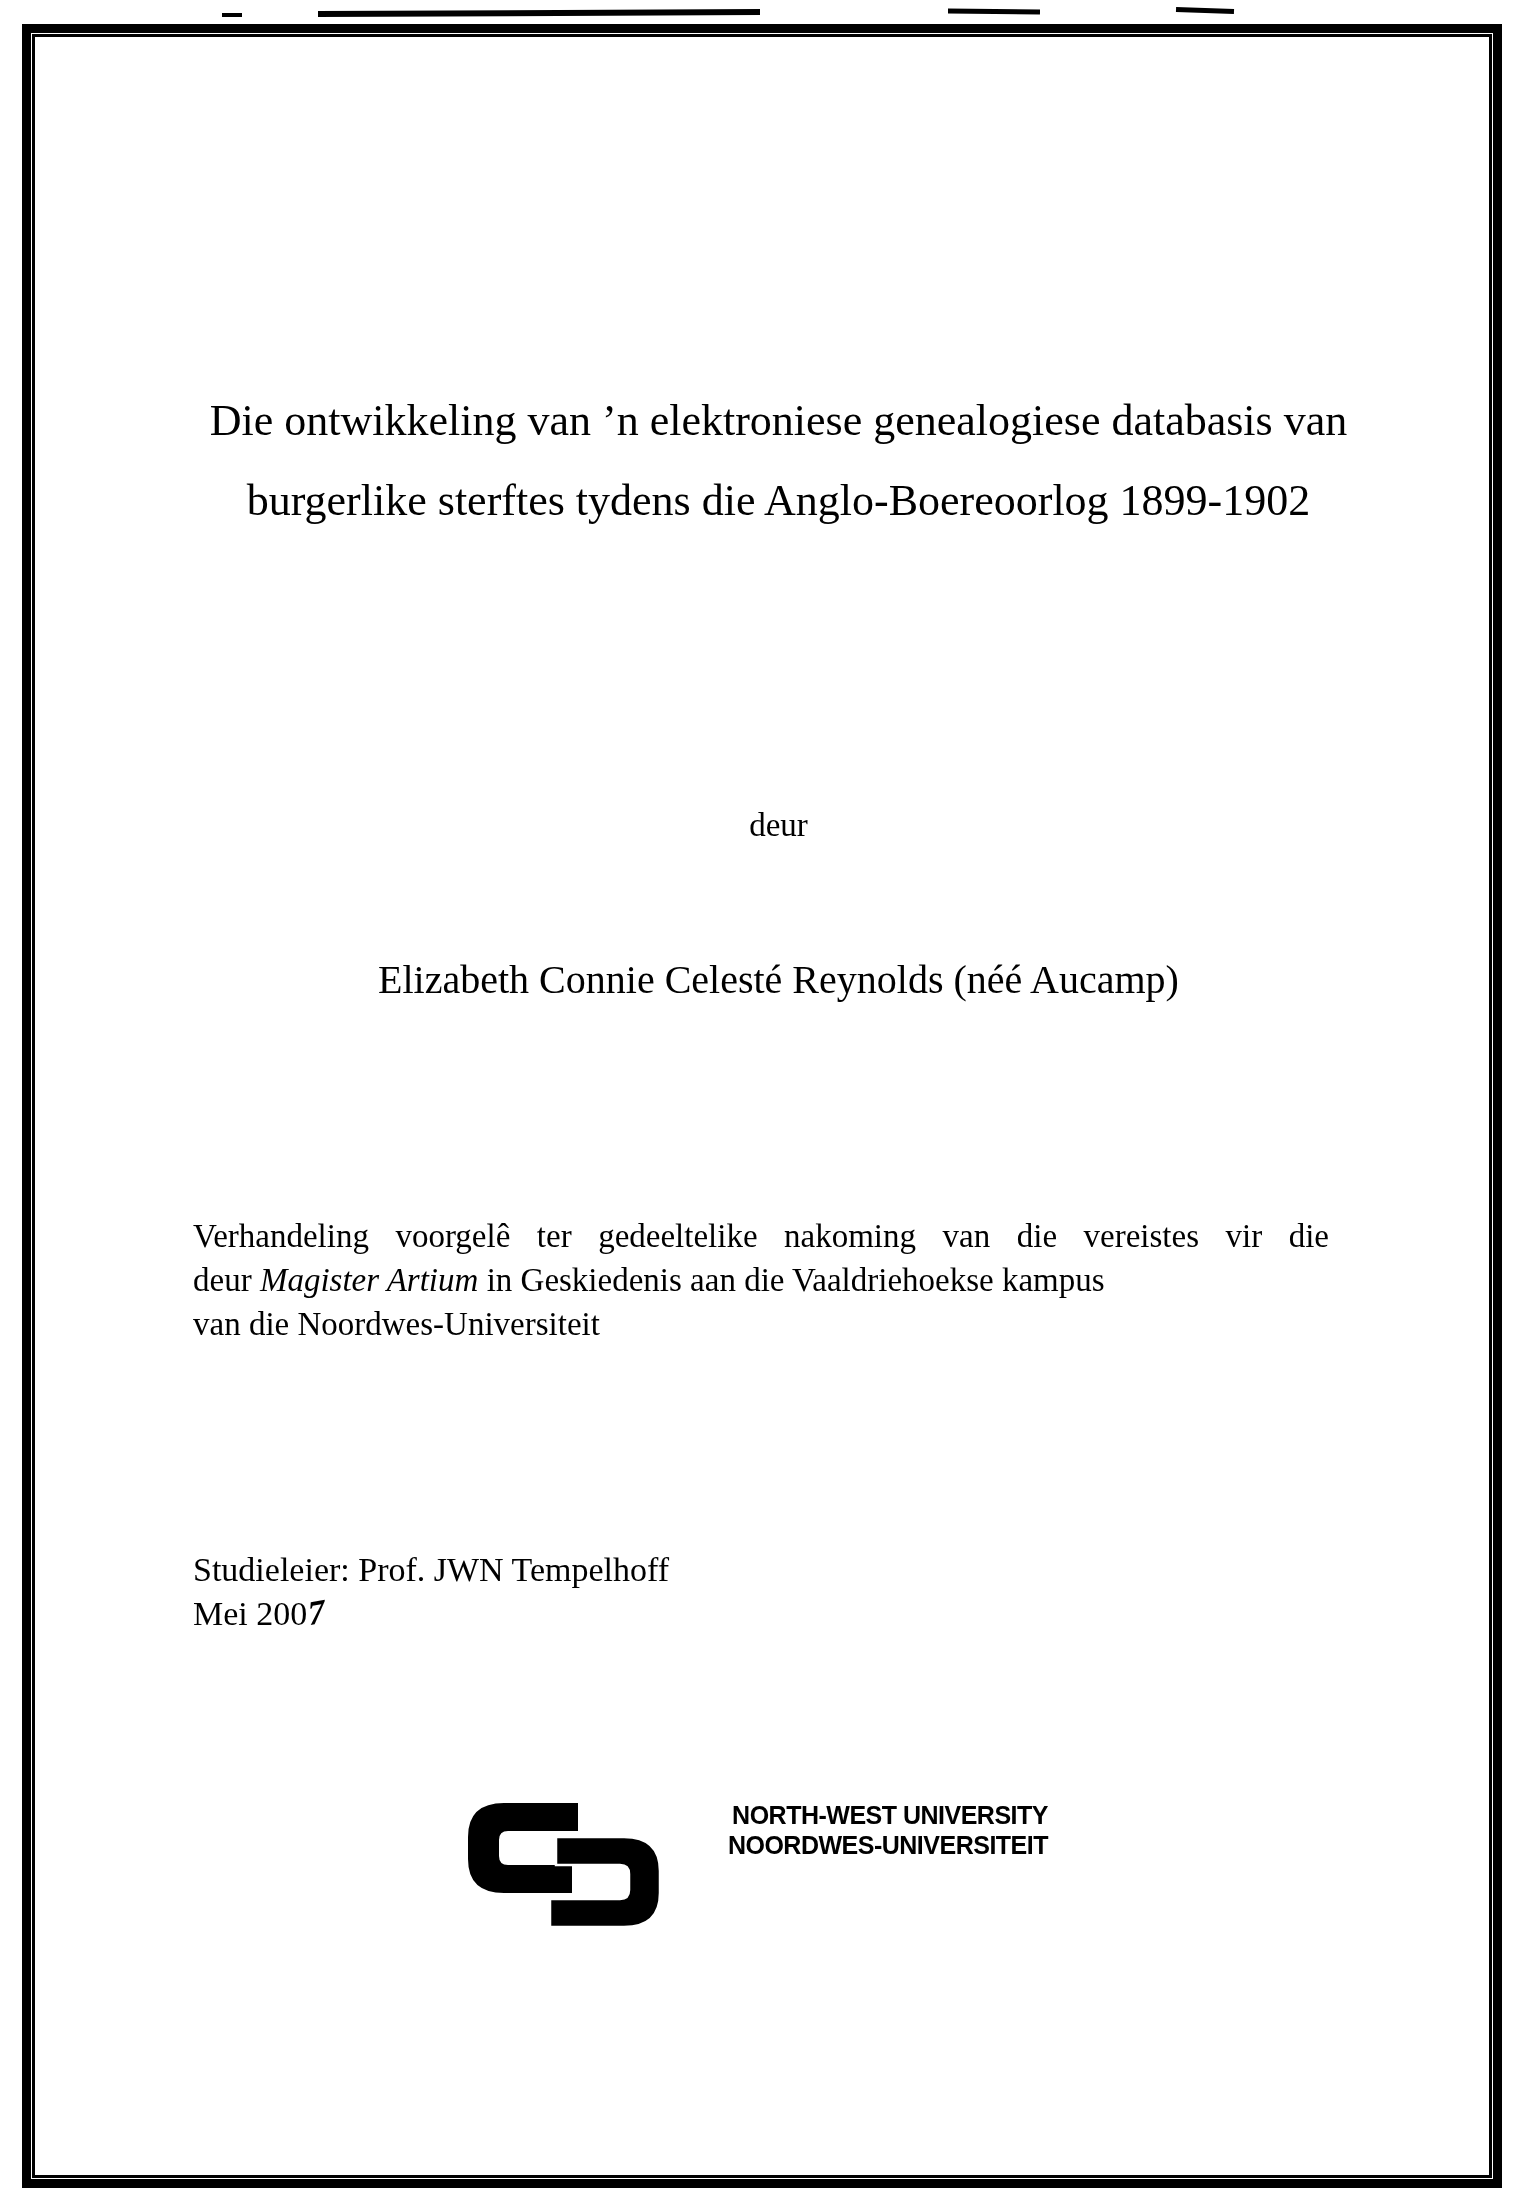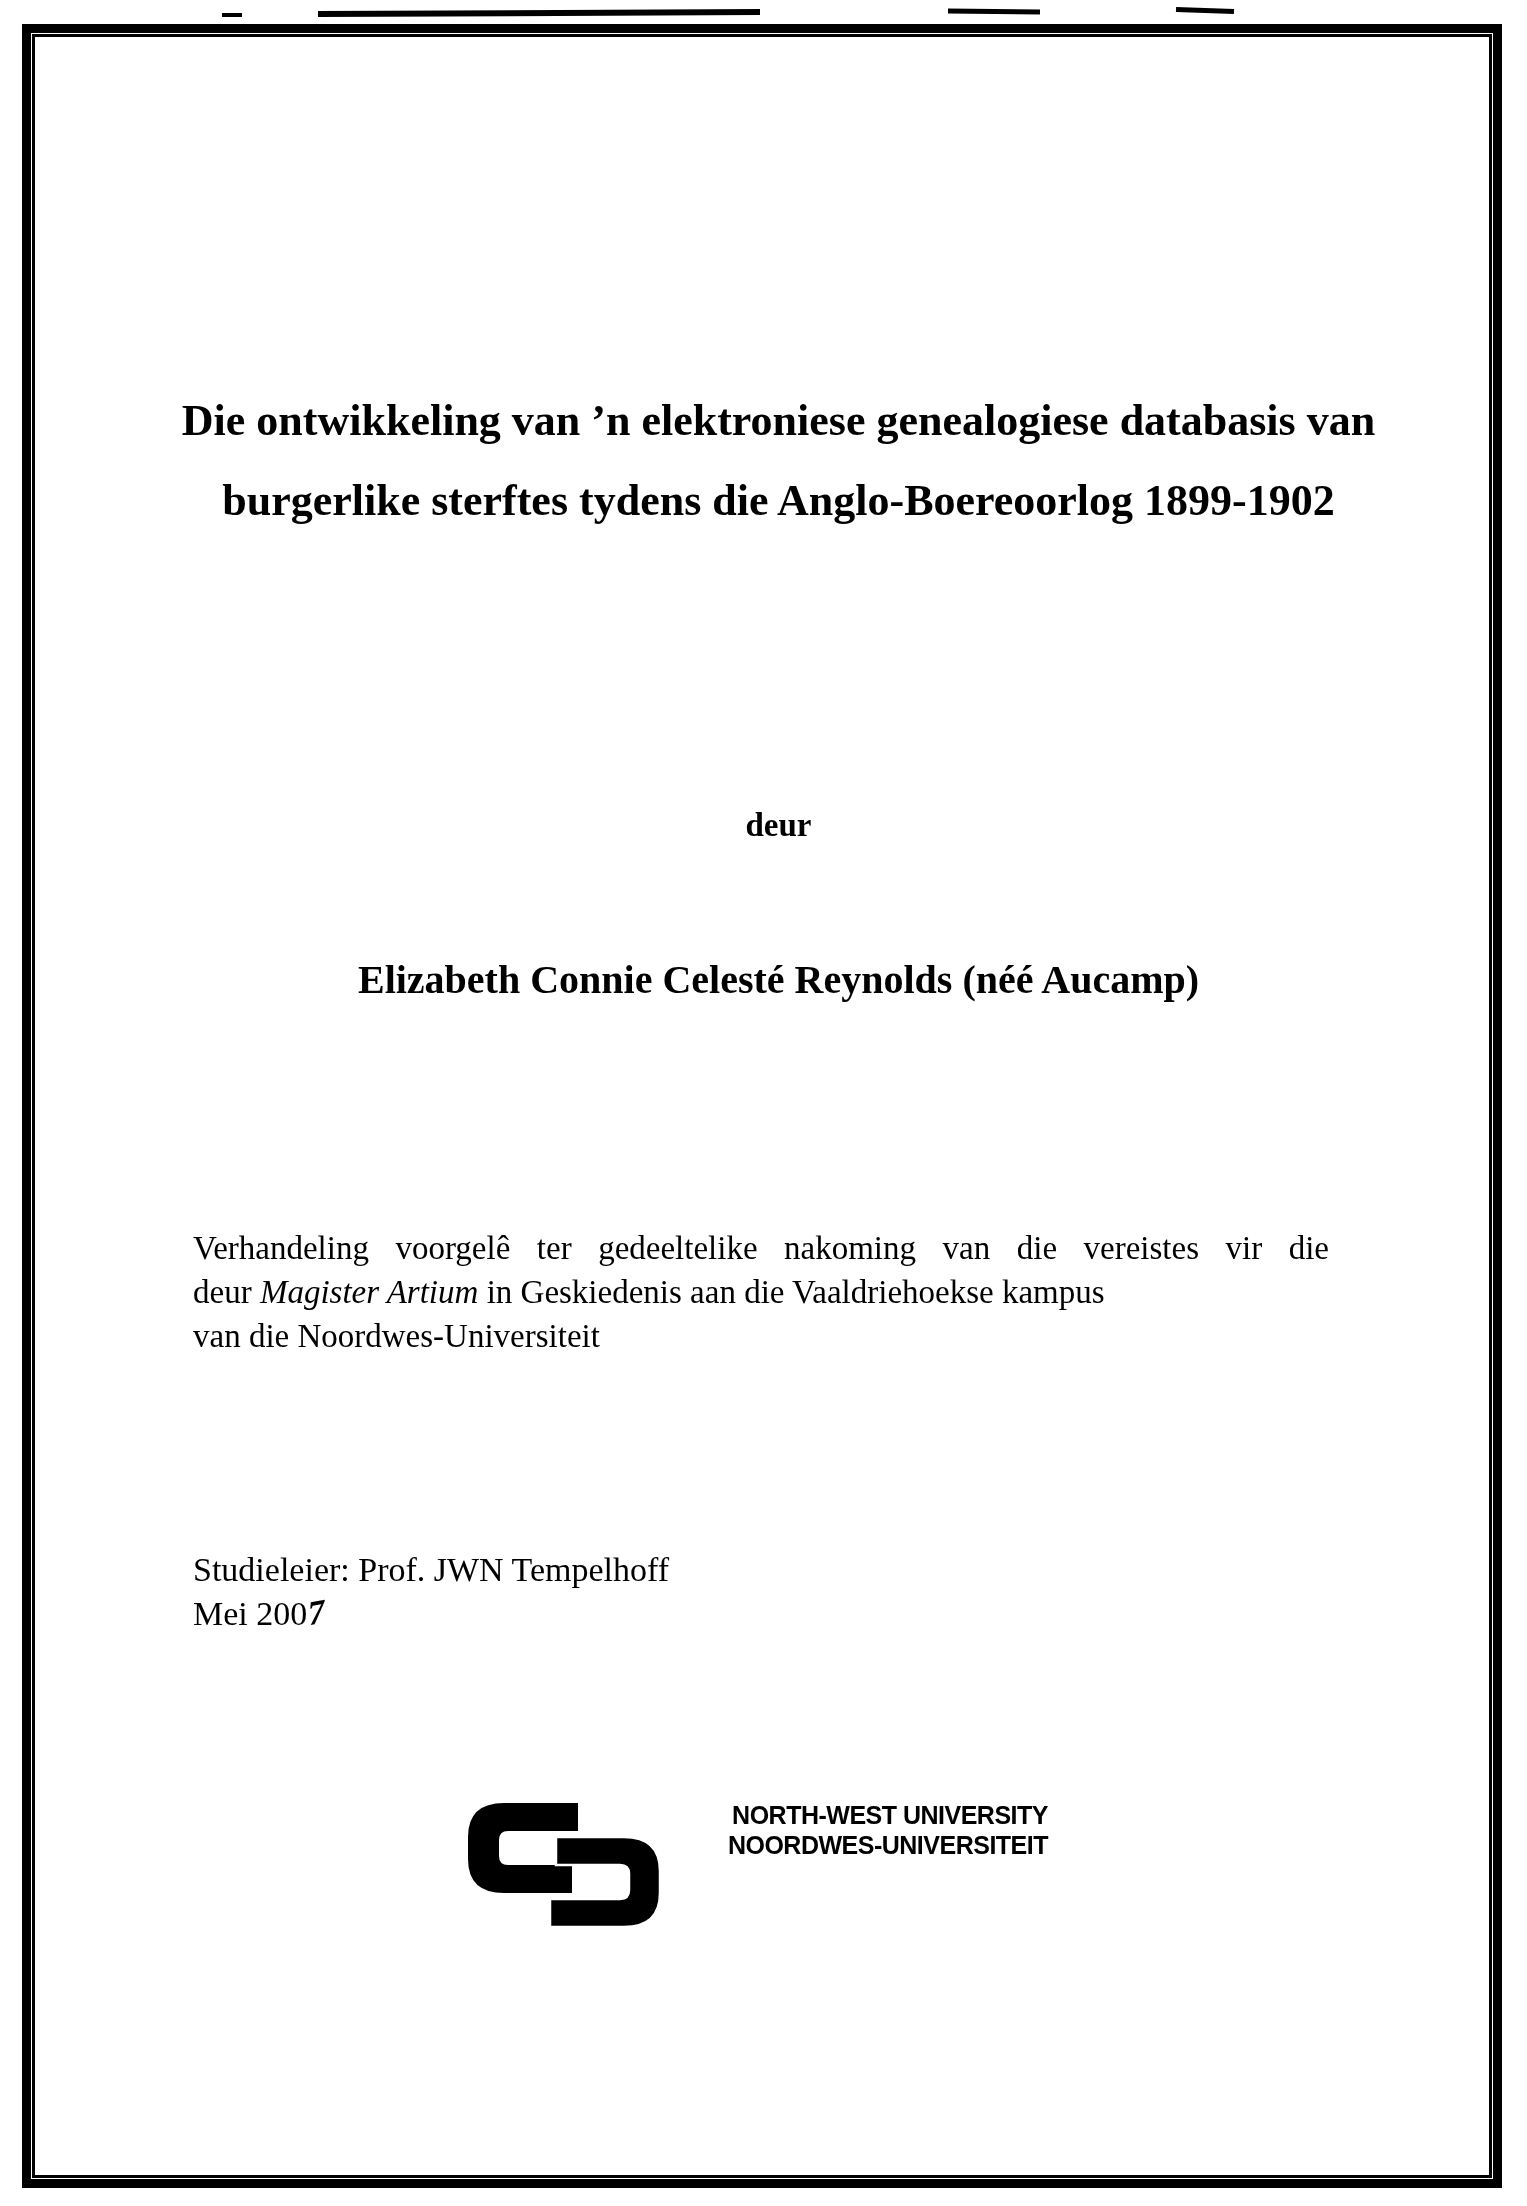--- a/index.html
+++ b/index.html
@@ -16,29 +16,29 @@
   .frame-inner{position:absolute;inset:1px;border:3px solid #000;}
 
   
   .artifact{position:absolute;background:#000;}
   .a1{left:318px;top:10px;width:442px;height:6px;transform:rotate(-0.25deg);}
   .a2{left:948px;top:9px;width:92px;height:5px;transform:rotate(0.6deg);}
   .a3{left:222px;top:13px;width:20px;height:4px;}
   .a4{left:1176px;top:8px;width:58px;height:5px;transform:rotate(2deg);}
 
   
-  .centered{position:absolute;left:30px;width:1497px;text-align:center;font-weight:bold;}
+  .centered{position:absolute;left:30px;width:1497px;text-align:center;}
 
   .title{top:381px;font-size:44px;line-height:80px;}
   .byline{top:806px;font-size:33px;line-height:38px;}
   .author{top:957px;font-size:40px;line-height:46px;}
 
   .declaration{position:absolute;left:193px;top:1214px;width:1136px;
                font-size:33px;line-height:44px;}
-  .decl-just{text-align:justify;text-align-last:justify;margin-top:12px;}
+  .decl-just{text-align:justify;text-align-last:justify;}
 
   .sup-block{position:absolute;left:193px;top:1548px;font-size:34px;line-height:44px;}
   .seven{display:inline-block;transform:rotate(-10deg) skewX(-14deg) translateY(-1px);
          transform-origin:55% 75%;font-weight:bold;}
 
   .logo{position:absolute;left:468px;top:1800px;width:600px;height:165px;}
   .logo-mark{position:absolute;left:0;top:3px;width:192px;height:124px;}
   .logo-text{position:absolute;left:110px;top:0;width:470px;text-align:right;
              font-family:"Liberation Sans","DejaVu Sans",sans-serif;
              font-weight:bold;font-size:25px;line-height:30px;letter-spacing:-0.5px;

